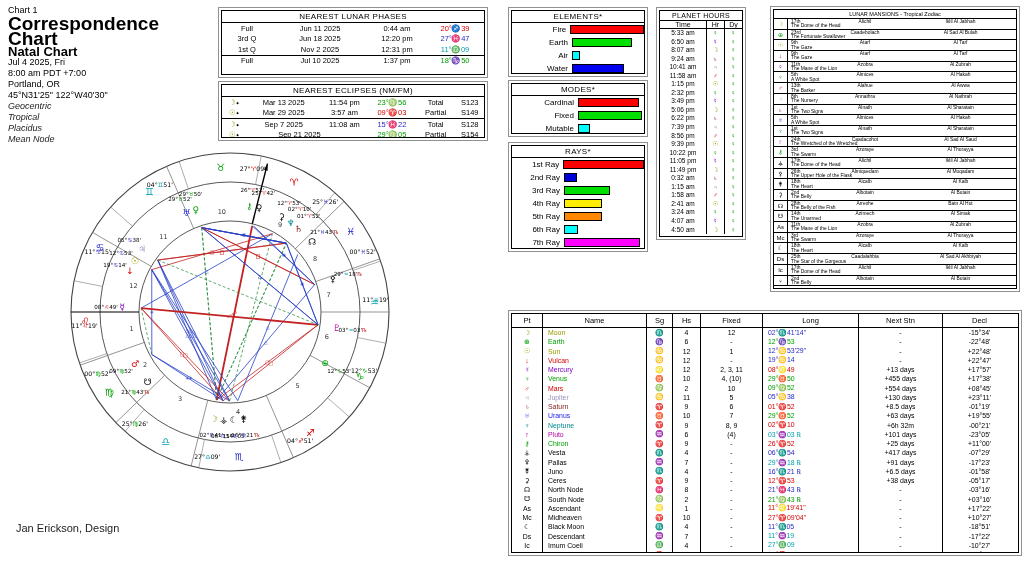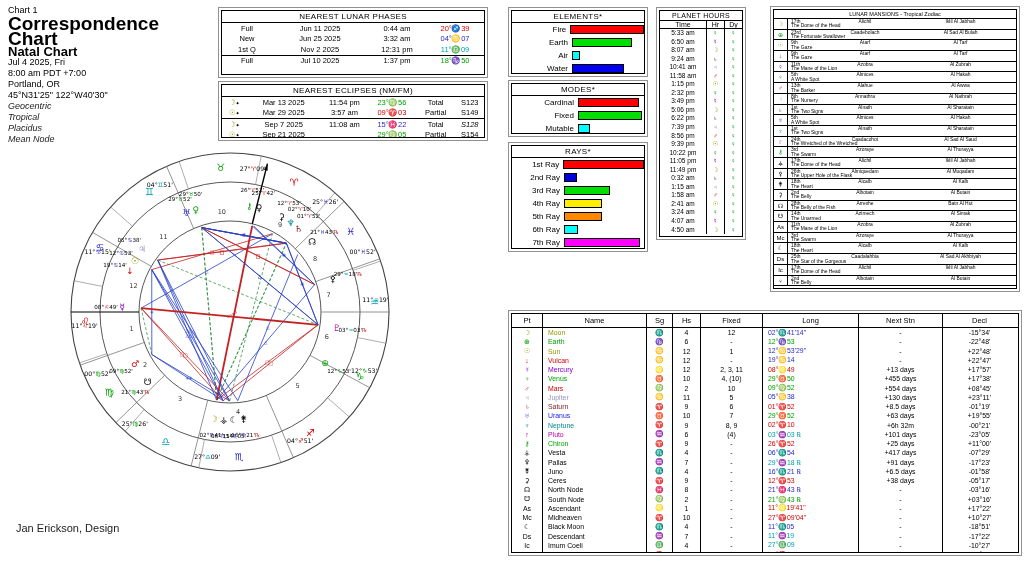--- a/index.html
+++ b/index.html
@@ -72,24 +72,24 @@
     <div class="inner">
       <div class="ptitle">NEAREST LUNAR PHASES</div>
       <div id="phases-rows">
           <div class="tblrow">
             <span class="c" style="width: 50px;">Full</span>
             <span class="c" style="width: 96px;">Jun 11 2025</span>
             <span class="c" style="width: 58px;">0:44 am</span>
             <span class="c" style="color: rgb(212, 0, 0); width: 58px;">20°♐39</span>
           </div>
           <div class="tblrow">
-            <span class="c" style="width: 50px;">New</span>
-            <span class="c" style="width: 96px;">Jun 25 2025</span>
-            <span class="c" style="width: 58px;">3:32 am</span>
-            <span class="c" style="color: rgb(40, 40, 200); width: 58px;">04°♋07</span>
+            <span class="c" style="width: 50px;">3rd Q</span>
+            <span class="c" style="width: 96px;">Jun 18 2025</span>
+            <span class="c" style="width: 58px;">12:20 pm</span>
+            <span class="c" style="color: rgb(40, 40, 200); width: 58px;">27°♓47</span>
           </div>
           <div class="tblrow">
             <span class="c" style="width: 50px;">1st Q</span>
             <span class="c" style="width: 96px;">Nov 2 2025</span>
             <span class="c" style="width: 58px;">12:31 pm</span>
             <span class="c" style="color: rgb(0, 160, 170); width: 58px;">11°♎09</span>
           </div>
           <div class="tblrow sep-top">
             <span class="c" style="width: 50px;">Full</span>
             <span class="c" style="width: 96px;">Jul 10 2025</span>
@@ -119,25 +119,25 @@
             <span class="c" style="color: rgb(212, 0, 0); width: 50px;">09°♈03</span>
             <span class="c" style="width: 42px;">Partial</span>
             <span class="c" style="width: 30px;">S149</span>
           </div>
           <div class="tblrow sep-top">
             <span class="c" style="width: 26px;"><span style="color: rgb(152, 152, 0);">☽</span><span style="color: rgb(0, 0, 0); font-size: 5px;">✦</span></span>
             <span class="c" style="width: 78px;">Sep 7 2025</span>
             <span class="c" style="width: 50px;">11:08 am</span>
             <span class="c" style="color: rgb(40, 40, 200); width: 50px;">15°♓22</span>
             <span class="c" style="width: 42px;">Total</span>
-            <span class="c" style="width: 30px; font-style: italic;">S128</span>
+            <span class="c" style="width: 30px;">S128</span>
           </div>
           <div class="tblrow">
             <span class="c" style="width: 26px;"><span style="color: rgb(152, 152, 0);">☉</span><span style="color: rgb(0, 0, 0); font-size: 5px;">✦</span></span>
-            <span class="c" style="width: 78px;">Sep 21 2025</span>
+            <span class="c" style="width: 78px; text-align: right;">Sep 21 2025</span>
             <span class="c" style="width: 50px; margin-top: 26px;">12:54 pm</span>
             <span class="c" style="color: rgb(0, 160, 0); width: 50px;">29°♍05</span>
             <span class="c" style="width: 42px;">Partial</span>
             <span class="c" style="width: 30px;">S154</span>
           </div>
         </div>
     </div>
   </div>
 
   <div id="elements" class="panel" style="left:508px;top:7px;width:140px;height:70px">

